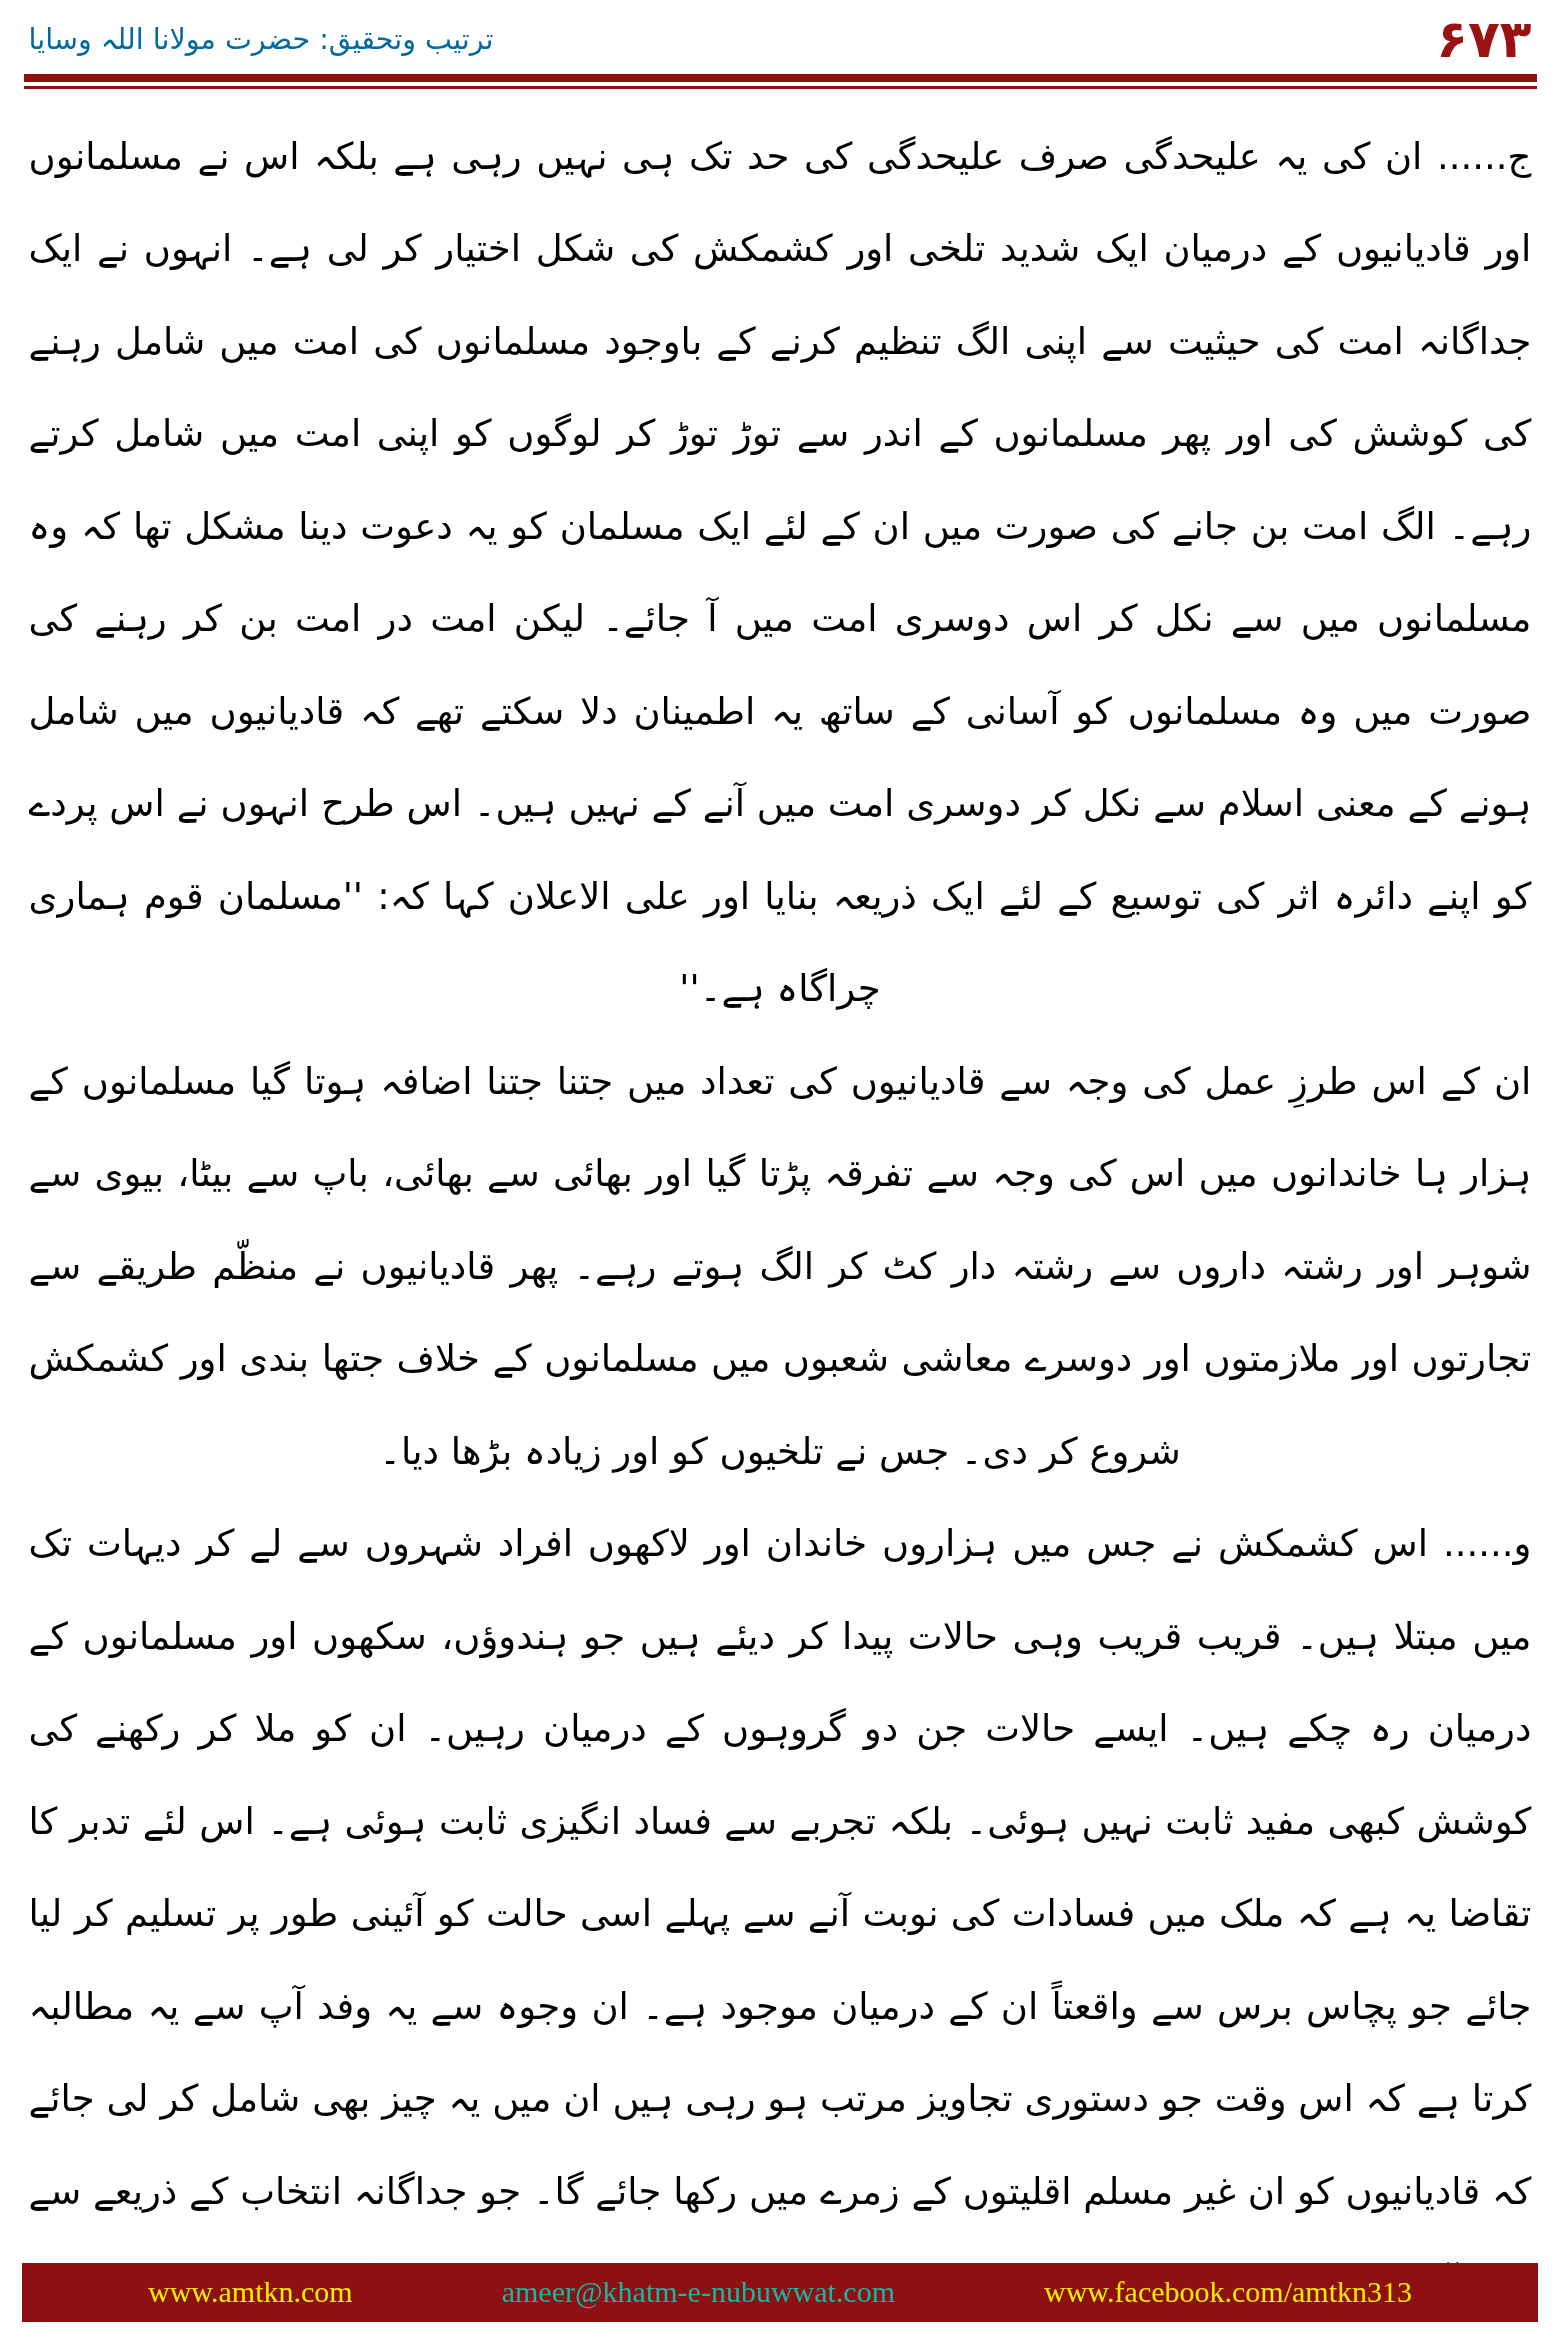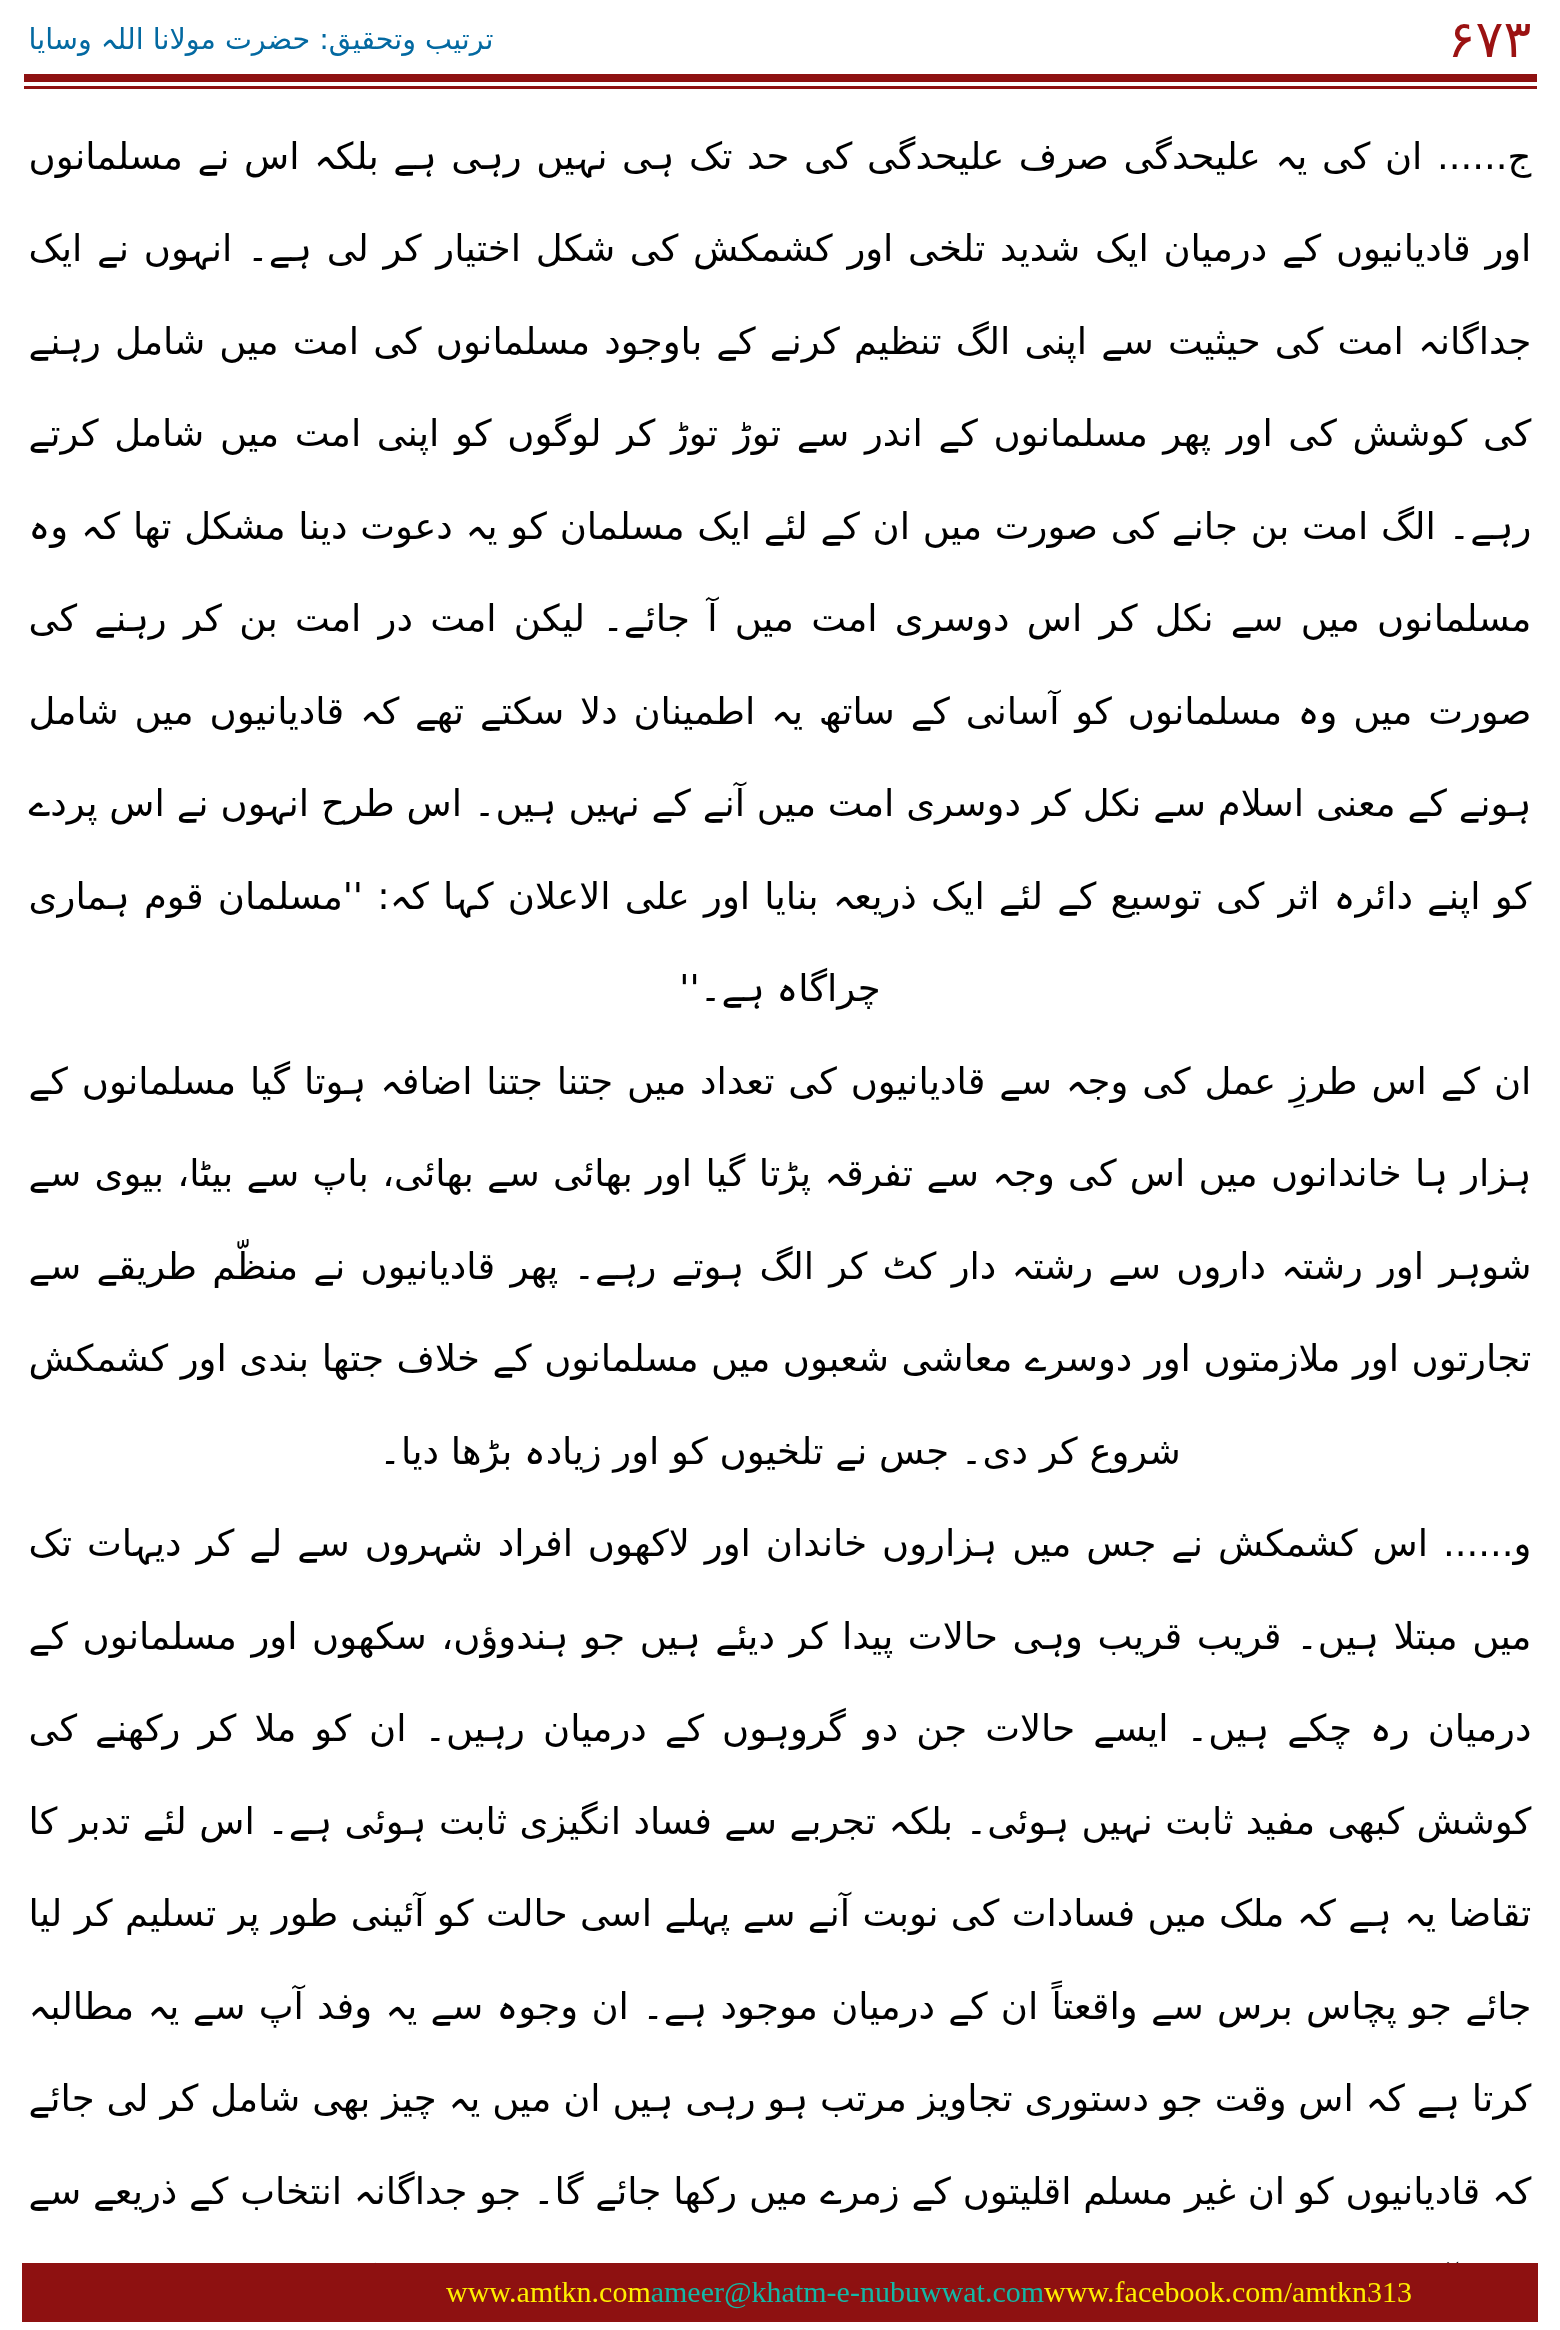--- a/index.html
+++ b/index.html
@@ -20,21 +20,21 @@
   }
   .header .side-title {
     color:#0369a1;
     font-size:28.6px;
     font-weight:normal;
     white-space:nowrap;
   }
   .header .page-num {
     color:#9b1212;
     font-size:52px;
-    font-weight:normal;
+    font-weight:bold;
     line-height:1;
   }
   .rule-thick { height:8.4px; background:#8e1111; margin:5px 23.5px 0 23.5px; }
   .rule-thin  { height:2.5px;  background:#8e1111; margin:4.2px 23.5px 0 23.5px; }
 
   
   .content {
     direction:rtl;
     padding:22px 28.6px 0 28.6px;
     color:#000000;
@@ -49,21 +49,21 @@
   .marker { white-space:nowrap; }
 
   
   .footer {
     position:absolute;
     left:22px; right:22px; bottom:8.4px;
     height:59px;
     background:#8e1111;
     display:flex;
     align-items:center;
-    justify-content:flex-end;
+    justify-content:space-between;
     padding:0 126px;
     box-sizing:border-box;
     font-family:"Liberation Serif", serif;
     font-size:30px;
     white-space:nowrap;
   }
   .footer .yellow { color:#ffee00; }
   .footer .white  { color:#14b8a6; }
 </style>
 </head>

